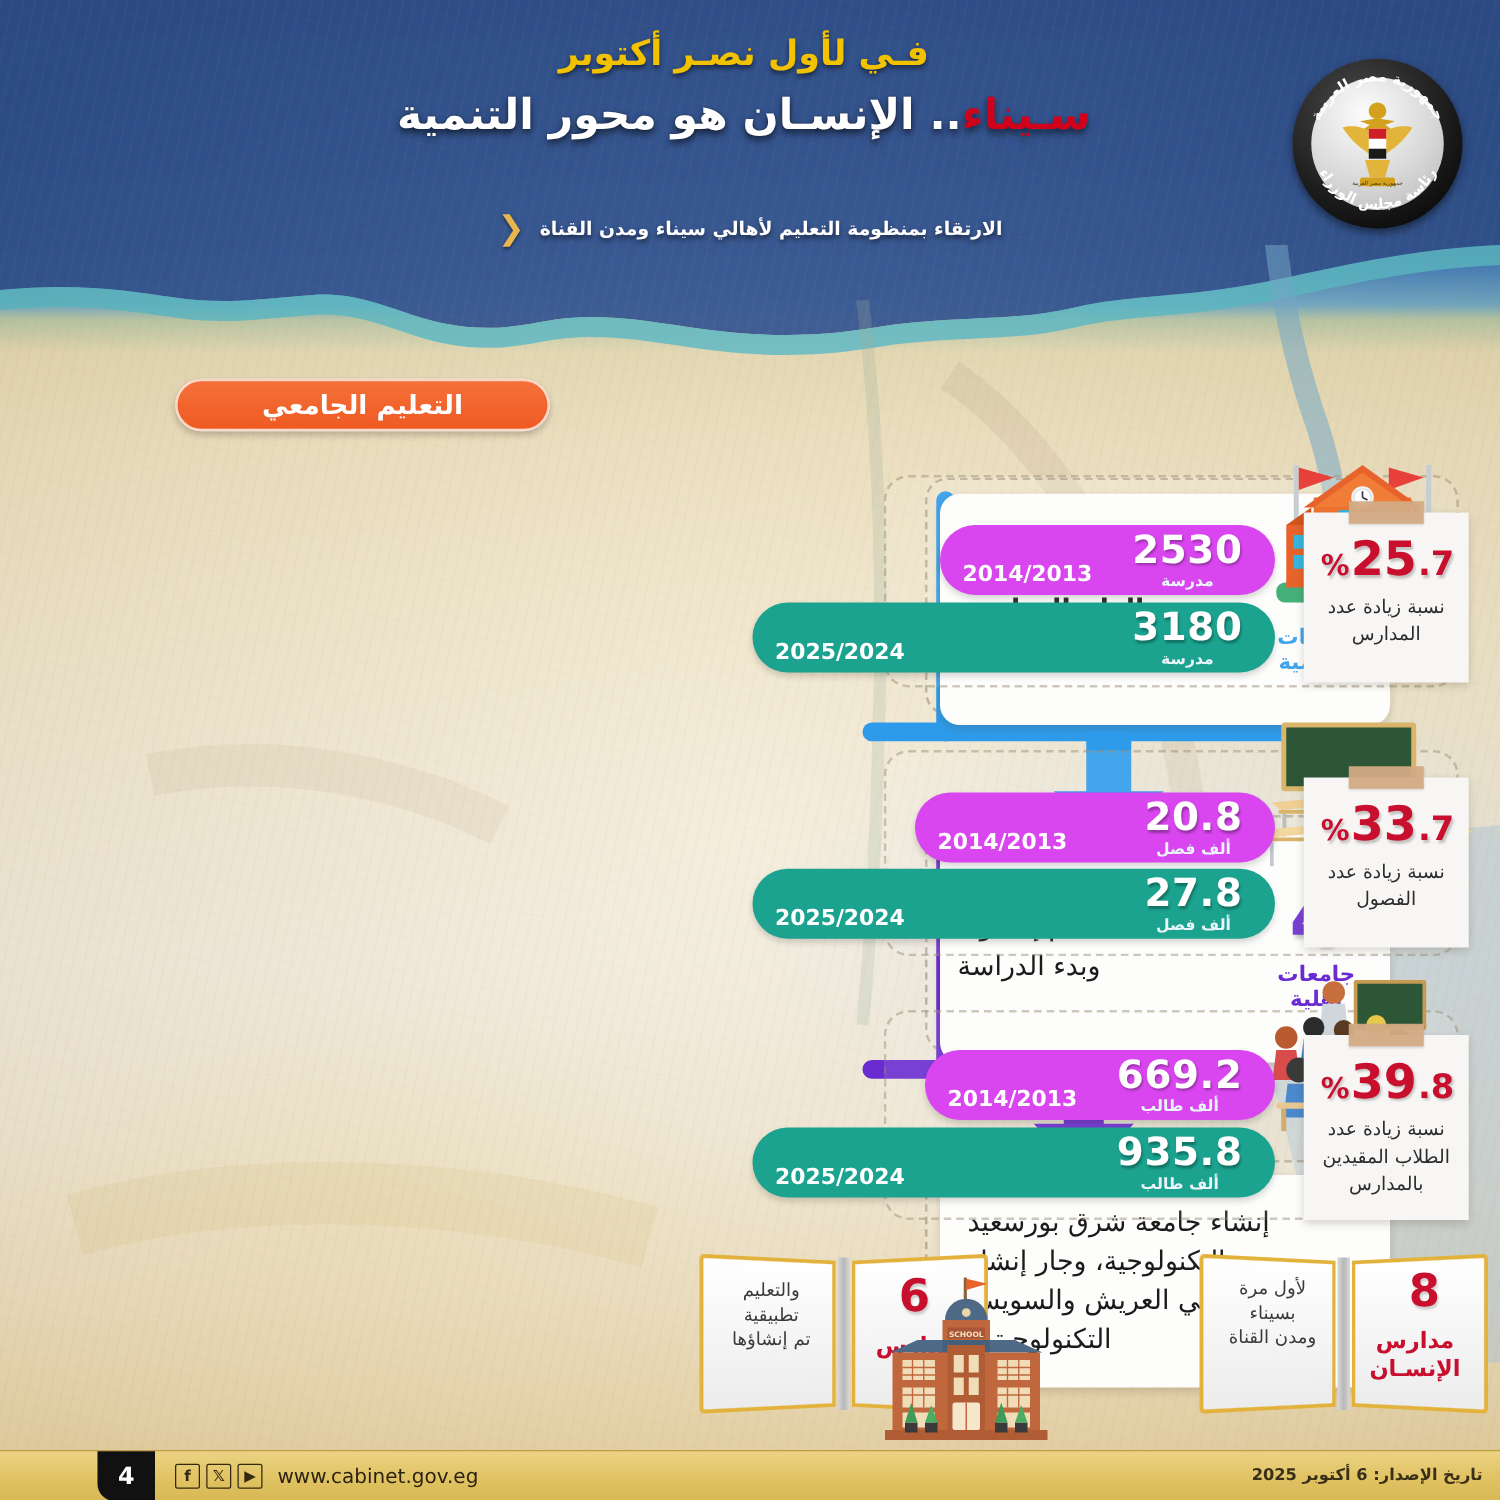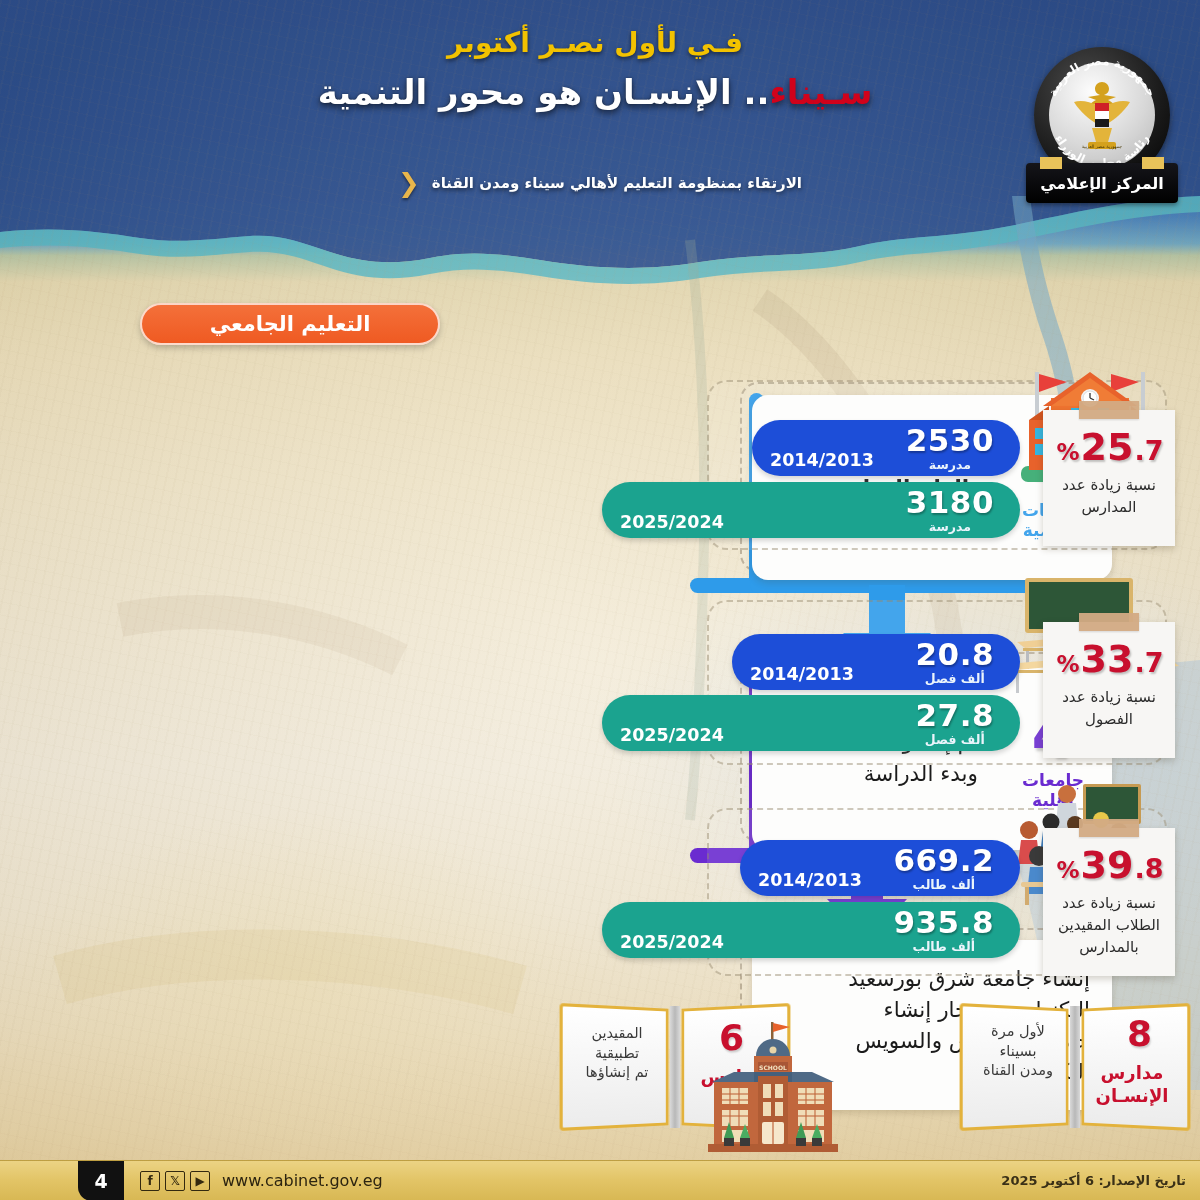--- a/index.html
+++ b/index.html
@@ -116,21 +116,21 @@
     padding-top: 2px;
   }
   .u-card .big-num {
     font-size: 62px; font-weight: bold; line-height: .95;
     text-shadow: 2px 3px 3px rgba(0,0,0,.22);
   }
   .u-card .num-label {
     font-size: 17px; font-weight: bold; line-height: 1.22; text-align:center; margin-top: 5px;
   }
   .u-card .body-text {
-    flex: 1; padding: 0 16px 0 14px; text-align: right;
+    flex: 1; padding: 0 16px 0 14px; text-align: left;
     font-size: 21.5px; line-height: 1.45; color: #1b1b1b;
   }
   .u-card.bold .body-text { font-weight: bold; }
 
   #u-card-1 { right: 88px; top: 395px; width: 360px; height: 185px; }
   #u-card-2 { right: 88px; top: 665px; width: 360px; height: 185px; }
   #u-card-3 { right: 88px; top: 940px; width: 360px; height: 170px; }
   #u-card-1 .big-num, #u-card-1 .num-label { color: #2e9bea; }
   #u-card-2 .big-num, #u-card-2 .num-label { color: #6a2bd0; }
 
@@ -152,21 +152,21 @@
   .arrow-down { position: absolute; }
   .dotted-panel {
     position:absolute; border: 2px dashed rgba(150,135,108,.45);
     border-radius: 20px; background: rgba(255,255,255,.10);
   }
   .bar {
     position: absolute; height: 56px; border-radius: 28px;
     display: flex; align-items: center;
     box-shadow: 0 3px 5px rgba(0,0,0,.16);
   }
-  .bar.blue { background: #1d4ed8; }
+  .bar.blue { background: #d946ef; }
   .bar.teal { background: #1ba38f; text-align: right; }
   .bar .val-wrap {
     display:flex; flex-direction: column; align-items: center;
     margin-right: 26px; line-height: 1;
   }
   .bar .val {
     color: #fff; font-size: 31px; font-weight: bold; letter-spacing: .5px;
     text-shadow: 1px 2px 2px rgba(0,0,0,.30);
   }
   .bar .unit { color: #eaf4fb; font-size: 12.5px; margin-top: 3px; font-weight: bold; }
@@ -312,25 +312,20 @@
           <path d="M8,26 C14,24 24,25 31,30 L31,48 C24,44 14,36 8,26 Z" fill="#e3b43a"></path>
           <path d="M64,26 C58,24 48,25 41,30 L41,48 C48,44 58,36 64,26 Z" fill="#e3b43a"></path>
           <rect x="29" y="27" width="14" height="24" fill="#ffffff"></rect>
           <rect x="29" y="27" width="14" height="8" fill="#cf2027"></rect>
           <rect x="29" y="43" width="14" height="8" fill="#1a1a1a"></rect>
           <path d="M26,52 L46,52 L42,66 L30,66 Z" fill="#e3b43a"></path>
           <rect x="22" y="66" width="28" height="7" rx="2" fill="#d4a11e"></rect>
           <text x="36" y="72" font-size="4.6" fill="#4a3a06" text-anchor="middle" font-family="DejaVu Sans, sans-serif">جمهورية مصر العربية</text>
         </g>
       </svg>
-      <div class="logo-ribbon">
-        <div class="ribbon-tab" style="left:14px;"></div>
-        <div class="ribbon-tab" style="right:14px;"></div>
-        <span>المركز الإعلامي</span>
-      </div>
     </div>
   </div>
 
   <div class="pill" id="pill-university">التعليم الجامعي</div>
 
   <div class="ghost-frame" id="ghost-1"></div>
   <div class="ghost-frame" id="ghost-2"></div>
   <div class="ghost-frame" id="ghost-3"></div>
 
   <div class="bracket" style="right:436px; top:393px; width:74px; height:200px;">
@@ -656,21 +651,21 @@
 
   <div class="book" style="right:410px; top:1000px;">
     <div class="page right"></div>
     <div class="page left"></div>
     <div class="spine"></div>
     <div class="book-num" style="right:46px; top:20px;">6</div>
     <div class="book-sub" style="right:14px; top:66px; width:88px;">
       <div>مدارس</div>
     </div>
     <div class="book-note" style="left:6px; top:24px; width:102px;">
-      <div>المقيدين</div>
+      <div>والتعليم</div>
       <div>تطبيقية</div>
       <div>تم إنشاؤها</div>
     </div>
   </div>
 
   <svg class="school-3d" style="right:352px; top:1020px;" width="150" height="140" viewBox="0 0 150 140">
 
     <rect x="73" y="2" width="2.5" height="18" fill="#8c6239"></rect>
     <path d="M75,3 L92,7 L75,12 Z" fill="#e8622b"></path>
 

